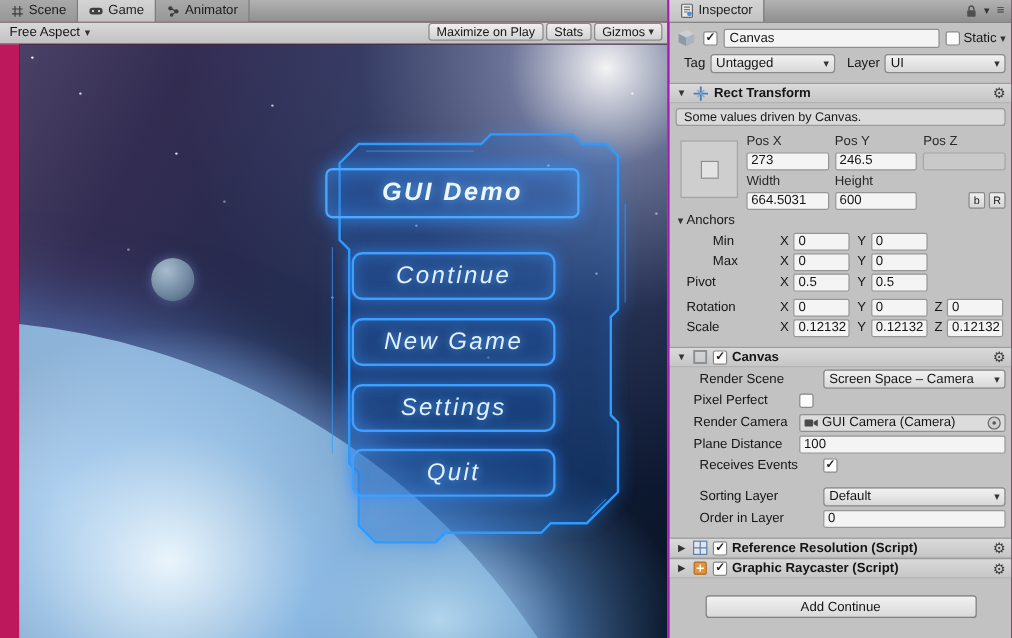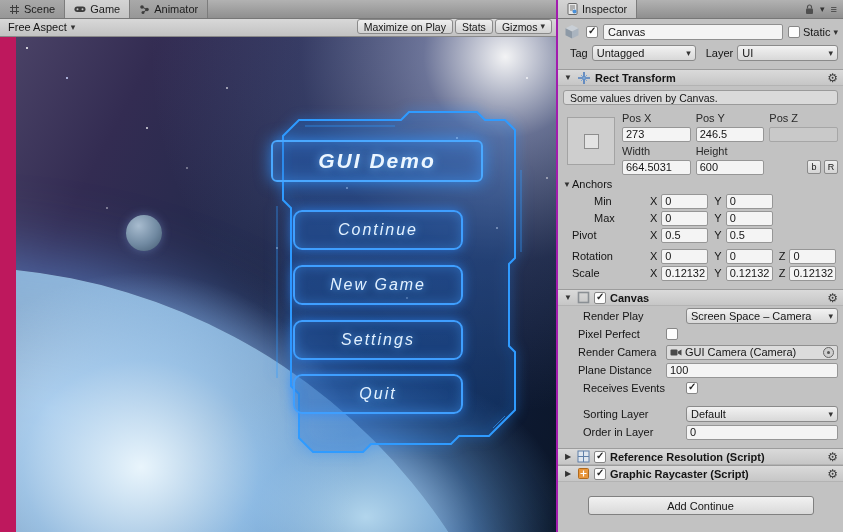--- a/index.html
+++ b/index.html
@@ -34,21 +34,21 @@
     background:radial-gradient(circle at 58% 12%,#a9c3dd 0%,#6f92b4 15%,#3a5d80 35%,#16304e 62%,#0b1d33 85%);
     box-shadow:0 0 70px 12px rgba(110,170,255,.55), inset 0 40px 90px rgba(160,210,255,.5)}
   .atmo-burst{position:absolute;left:150px;top:330px;width:400px;height:300px;background:radial-gradient(closest-side,rgba(200,235,255,.8),rgba(120,190,255,.35) 55%,transparent)}
   .bottom-glow{position:absolute;left:-90px;bottom:-130px;width:430px;height:390px;background:radial-gradient(closest-side,rgba(238,249,255,.95),rgba(175,218,255,.5) 55%,transparent)}
   .moon{position:absolute;left:110px;top:178px;width:36px;height:36px;border-radius:50%;background:radial-gradient(circle at 35% 30%,#a8bccf,#718aa2 55%,#41586f);box-shadow:0 0 10px rgba(150,190,255,.35)}
 
   
   .menu-panel{position:absolute;left:237px;top:73px;width:280px;height:348px}
   .frame{position:absolute;inset:0;filter:drop-shadow(0 0 6px rgba(40,140,255,.85))}
   .menu-title{position:absolute;left:18px;top:30px;width:212px;height:42px;border:2px solid #4aa8ff;border-radius:6px;background:rgba(35,100,190,.30);box-shadow:0 0 16px rgba(50,150,255,.8),inset 0 0 16px rgba(70,160,255,.5);display:flex;align-items:center;justify-content:center;color:#ecf6ff;font-size:21px;font-style:italic;font-weight:bold;letter-spacing:2px;text-shadow:0 0 10px #64b4ff}
-  .menu-btn{position:absolute;left:40px;width:170px;height:40px;border:2px solid #3f9fff;border-radius:9px;background:rgba(30,90,175,.28);box-shadow:0 0 12px rgba(45,140,255,.7),inset 0 0 12px rgba(70,160,255,.35);color:#e2f1ff;font-size:16px;font-style:italic;letter-spacing:2px;text-shadow:0 0 8px #58acff;display:flex;align-items:center;justify-content:center;cursor:pointer}
+  .menu-btn{position:absolute;left:40px;width:170px;height:40px;border:2px solid #3f9fff;border-radius:9px;background:rgba(30,90,175,.28);box-shadow:0 0 12px rgba(45,140,255,.7),inset 0 0 12px rgba(70,160,255,.35);color:#e2f1ff;font-size:20px;font-style:italic;letter-spacing:2px;text-shadow:0 0 8px #58acff;display:flex;align-items:center;justify-content:center;cursor:pointer}
   .mb0{top:100px}.mb1{top:155px}.mb2{top:210px}.mb3{top:264px}
 
   
   .right-pane{position:absolute;left:556px;top:0;width:287px;height:532px;background:#c2c2c2;border-left:2px solid #a21caf}
   .insp{position:absolute;left:0;top:19px;right:0;bottom:0;overflow:hidden}
   .go-header{display:flex;align-items:center;gap:5px;padding:4px 5px 2px 5px}
   .name-field{flex:1;height:16px;background:#f4f4f4;border:1px solid #8f8f8f;border-radius:2px;display:flex;align-items:center;padding:0 4px}
   .static-group{display:flex;align-items:center;gap:3px}
   .tl-row{display:flex;align-items:center;gap:4px;padding:2px 5px 4px 12px}
   .dropdown{height:16px;border:1px solid #8a8a8a;border-radius:3px;background:linear-gradient(#f2f2f2,#d8d8d8);display:flex;align-items:center;padding:0 4px;gap:3px;overflow:hidden}
@@ -344,21 +344,21 @@
             <svg width="13" height="13" viewBox="0 0 13 13">
               <rect x="1.5" y="1.5" width="10" height="10" fill="none" stroke="#8a8f94" stroke-width="1.6"></rect>
             </svg>
           </span>
         <span class="checkbox checked"></span>
         <span class="ctitle">Canvas</span>
         <span class="gear">⚙</span>
       </div>
 
       <div class="crow">
-        <span class="clabel">Render Play</span>
+        <span class="clabel">Render Scene</span>
         <div class="dropdown grow">
           <span class="dd-text">Screen Space – Camera</span>
           <span class="glyph">▾</span>
         </div>
       </div>
       <div class="crow sub">
         <span class="clabel">Pixel Perfect</span>
         <span class="checkbox"></span>
       </div>
       <div class="crow sub">

